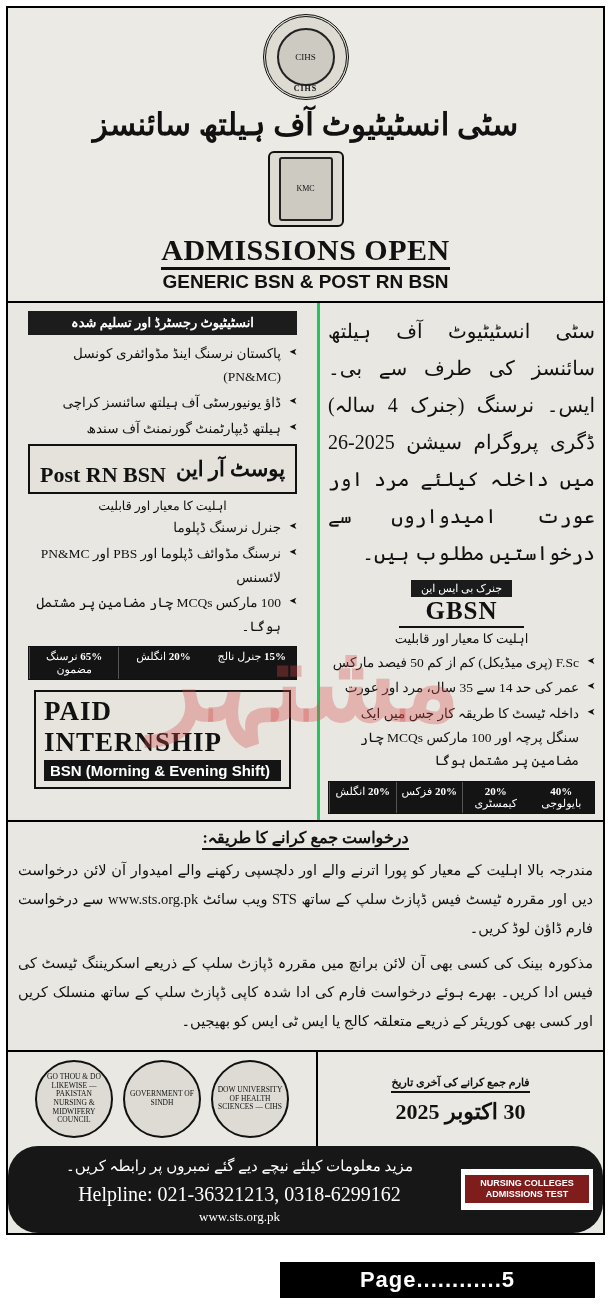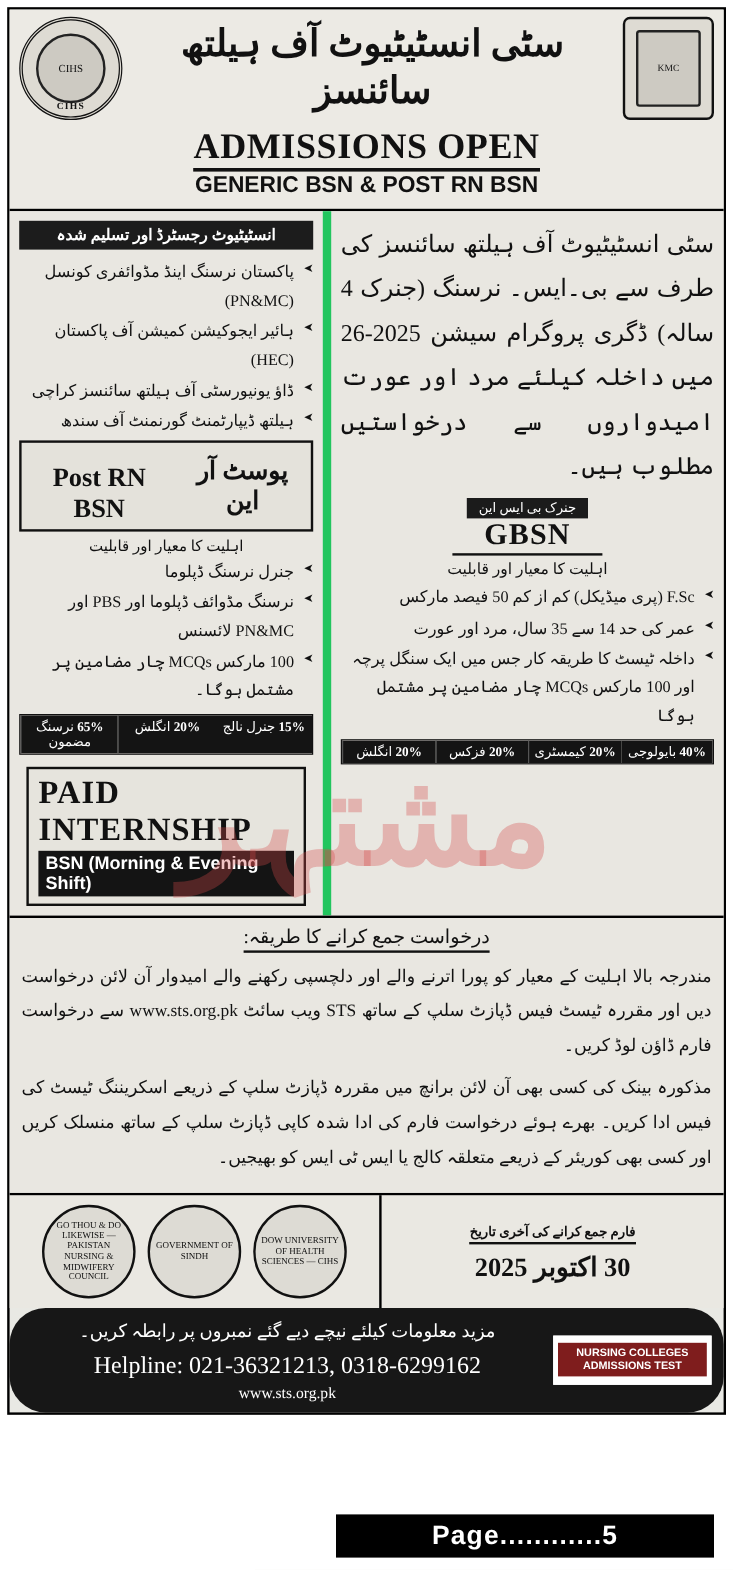--- a/index.html
+++ b/index.html
@@ -3,34 +3,34 @@
 <meta charset="utf-8">
 <style>
   html,body{margin:0;padding:0;background:#ffffff;}
   body{width:611px;font-family:"Liberation Serif",serif;color:#111;}
   .page{width:611px;height:1308px;position:relative;background:#fff;overflow:hidden;}
 
   .ad{width:595px;margin:6px auto 0;border:2px solid #000;background:#e9e9e4;position:relative;}
 
   
   .header{background:#eceae4;padding:6px 8px 4px;border-bottom:2px solid #000;position:relative;}
-  .hdr-row{display:flex;align-items:center;justify-content:space-between;gap:6px;}
+  .hdr-row{display:flex;align-items:center;justify-content:space-between;gap:6px;flex-direction:column;}
   .logo{width:80px;height:80px;flex:0 0 80px;border-radius:50%;border:3px double #111;display:flex;align-items:center;justify-content:center;background:#dedbd3;position:relative;}
   .logo.sq{border-radius:6px;border:2px solid #111;width:72px;height:82px;flex:0 0 72px;}
   .logo .in{width:54px;height:54px;border-radius:50%;border:2px solid #222;display:flex;align-items:center;justify-content:center;font-size:9px;text-align:center;line-height:1;background:#cdcac2;}
   .logo.sq .in{border-radius:3px;width:50px;height:60px;font-size:8px;}
   .logo .cap{position:absolute;bottom:4px;left:0;right:0;text-align:center;font-size:8px;font-weight:bold;letter-spacing:1px;}
   .urdu-title{flex:1;text-align:center;font-size:31px;font-weight:bold;direction:rtl;line-height:1.25;padding:0 4px;}
   .adm-open{text-align:center;font-size:30px;font-weight:bold;letter-spacing:.5px;margin:6px 0 0;}
   .adm-open span{border-bottom:3px solid #111;padding-bottom:1px;}
   .adm-sub{text-align:center;font-size:19px;font-weight:bold;margin:4px 0 4px;font-family:"Liberation Sans",sans-serif;}
 
   
   .body{display:flex;position:relative;background:#e9e7e1;}
-  .col-left{width:268px;padding:8px 8px 4px;box-sizing:border-box;border-right:7px solid #22c55e;}
+  .col-left{width:312px;padding:8px 20px 4px;box-sizing:border-box;border-right:3px solid #22c55e;}
   .col-right{flex:1;padding:8px 8px 4px;box-sizing:border-box;}
 
   .ribbon{background:#1c1c1c;color:#fff;font-size:13px;font-weight:bold;text-align:center;padding:4px 6px;direction:rtl;margin:0 auto 7px;display:block;}
 
   .para{font-size:20px;line-height:1.85;direction:rtl;text-align:justify;margin:2px 0 0;}
   .li{font-size:13.5px;line-height:1.75;direction:rtl;text-align:right;margin:2px 0;padding-right:16px;position:relative;}
   .li:before{content:"\27A4";position:absolute;right:0;top:1px;font-size:10px;transform:scaleX(-1);}
 
   .gbsn-box{text-align:center;margin:6px 0 4px;}
   .gbsn-tab{display:inline-block;background:#1b1b1b;color:#fff;font-size:11px;padding:2px 10px;direction:rtl;}
@@ -50,21 +50,21 @@
 
   .paid{border:2px solid #111;background:#e6e4dd;margin:10px 6px 4px;padding:4px 8px 6px;}
   .paid .t1{font-size:27px;font-weight:bold;letter-spacing:1px;font-family:"Liberation Serif",serif;}
   .paid .t2{background:#141414;color:#fff;font-size:15px;font-weight:bold;padding:2px 6px;margin-top:2px;font-family:"Liberation Sans",sans-serif;}
 
   
   .wm{position:absolute;left:0;right:0;top:612px;text-align:center;font-size:108px;color:rgba(214,72,72,.33);font-weight:bold;direction:rtl;pointer-events:none;letter-spacing:2px;}
 
   
   .apply{border-top:2px solid #000;padding:6px 10px 8px;background:#e9e7e1;position:relative;}
-  .apply-head{text-align:right;font-size:16px;font-weight:normal;direction:rtl;border-bottom:2px solid #111;display:block;margin:0 auto 6px;width:fit-content;padding-bottom:1px;}
+  .apply-head{text-align:right;font-size:16px;font-weight:bold;direction:rtl;border-bottom:2px solid #111;display:block;margin:0 auto 6px;width:fit-content;padding-bottom:1px;}
   .apply p{font-size:14.5px;line-height:2;direction:rtl;text-align:justify;margin:6px 0;}
 
   
   .lastrow{display:flex;align-items:center;border-top:2px solid #000;background:#eae8e2;}
   .lastrow .logos{width:300px;display:flex;gap:10px;align-items:center;justify-content:center;padding:8px 4px;border-right:2px solid #000;}
   .mini{width:78px;height:78px;border-radius:50%;border:2px solid #111;display:flex;align-items:center;justify-content:center;text-align:center;font-size:7.5px;line-height:1.15;background:#dddbd4;padding:4px;box-sizing:border-box;}
   .lastrow .date{flex:1;text-align:center;padding:6px 8px;direction:rtl;}
   .lastrow .date .l1{font-size:11px;font-weight:bold;border-bottom:2px solid #111;display:inline-block;padding-bottom:2px;}
   .lastrow .date .l2{font-size:22px;font-weight:bold;margin-top:6px;}
 
@@ -102,21 +102,20 @@
       <div class="adm-open"><span>ADMISSIONS OPEN</span></div>
       <div class="adm-sub">GENERIC BSN &amp; POST RN BSN</div>
     </div>
 
     <div class="body">
 
       <div class="col-left">
         <div class="ribbon">انسٹیٹیوٹ رجسٹرڈ اور تسلیم شدہ</div>
 
         <div class="li">پاکستان نرسنگ اینڈ مڈوائفری کونسل (PN&amp;MC)</div>
-        <div class="li">ہائیر ایجوکیشن کمیشن آف پاکستان (HEC)</div>
         <div class="li">ڈاؤ یونیورسٹی آف ہیلتھ سائنسز کراچی</div>
         <div class="li">ہیلتھ ڈیپارٹمنٹ گورنمنٹ آف سندھ</div>
 
         <div class="postrn">
           <div class="row">
             <span class="en">Post RN BSN</span>
             <span class="ur">پوسٹ آر این</span>
           </div>
           <div class="sub">اہلیت کا معیار اور قابلیت</div>
         </div>

